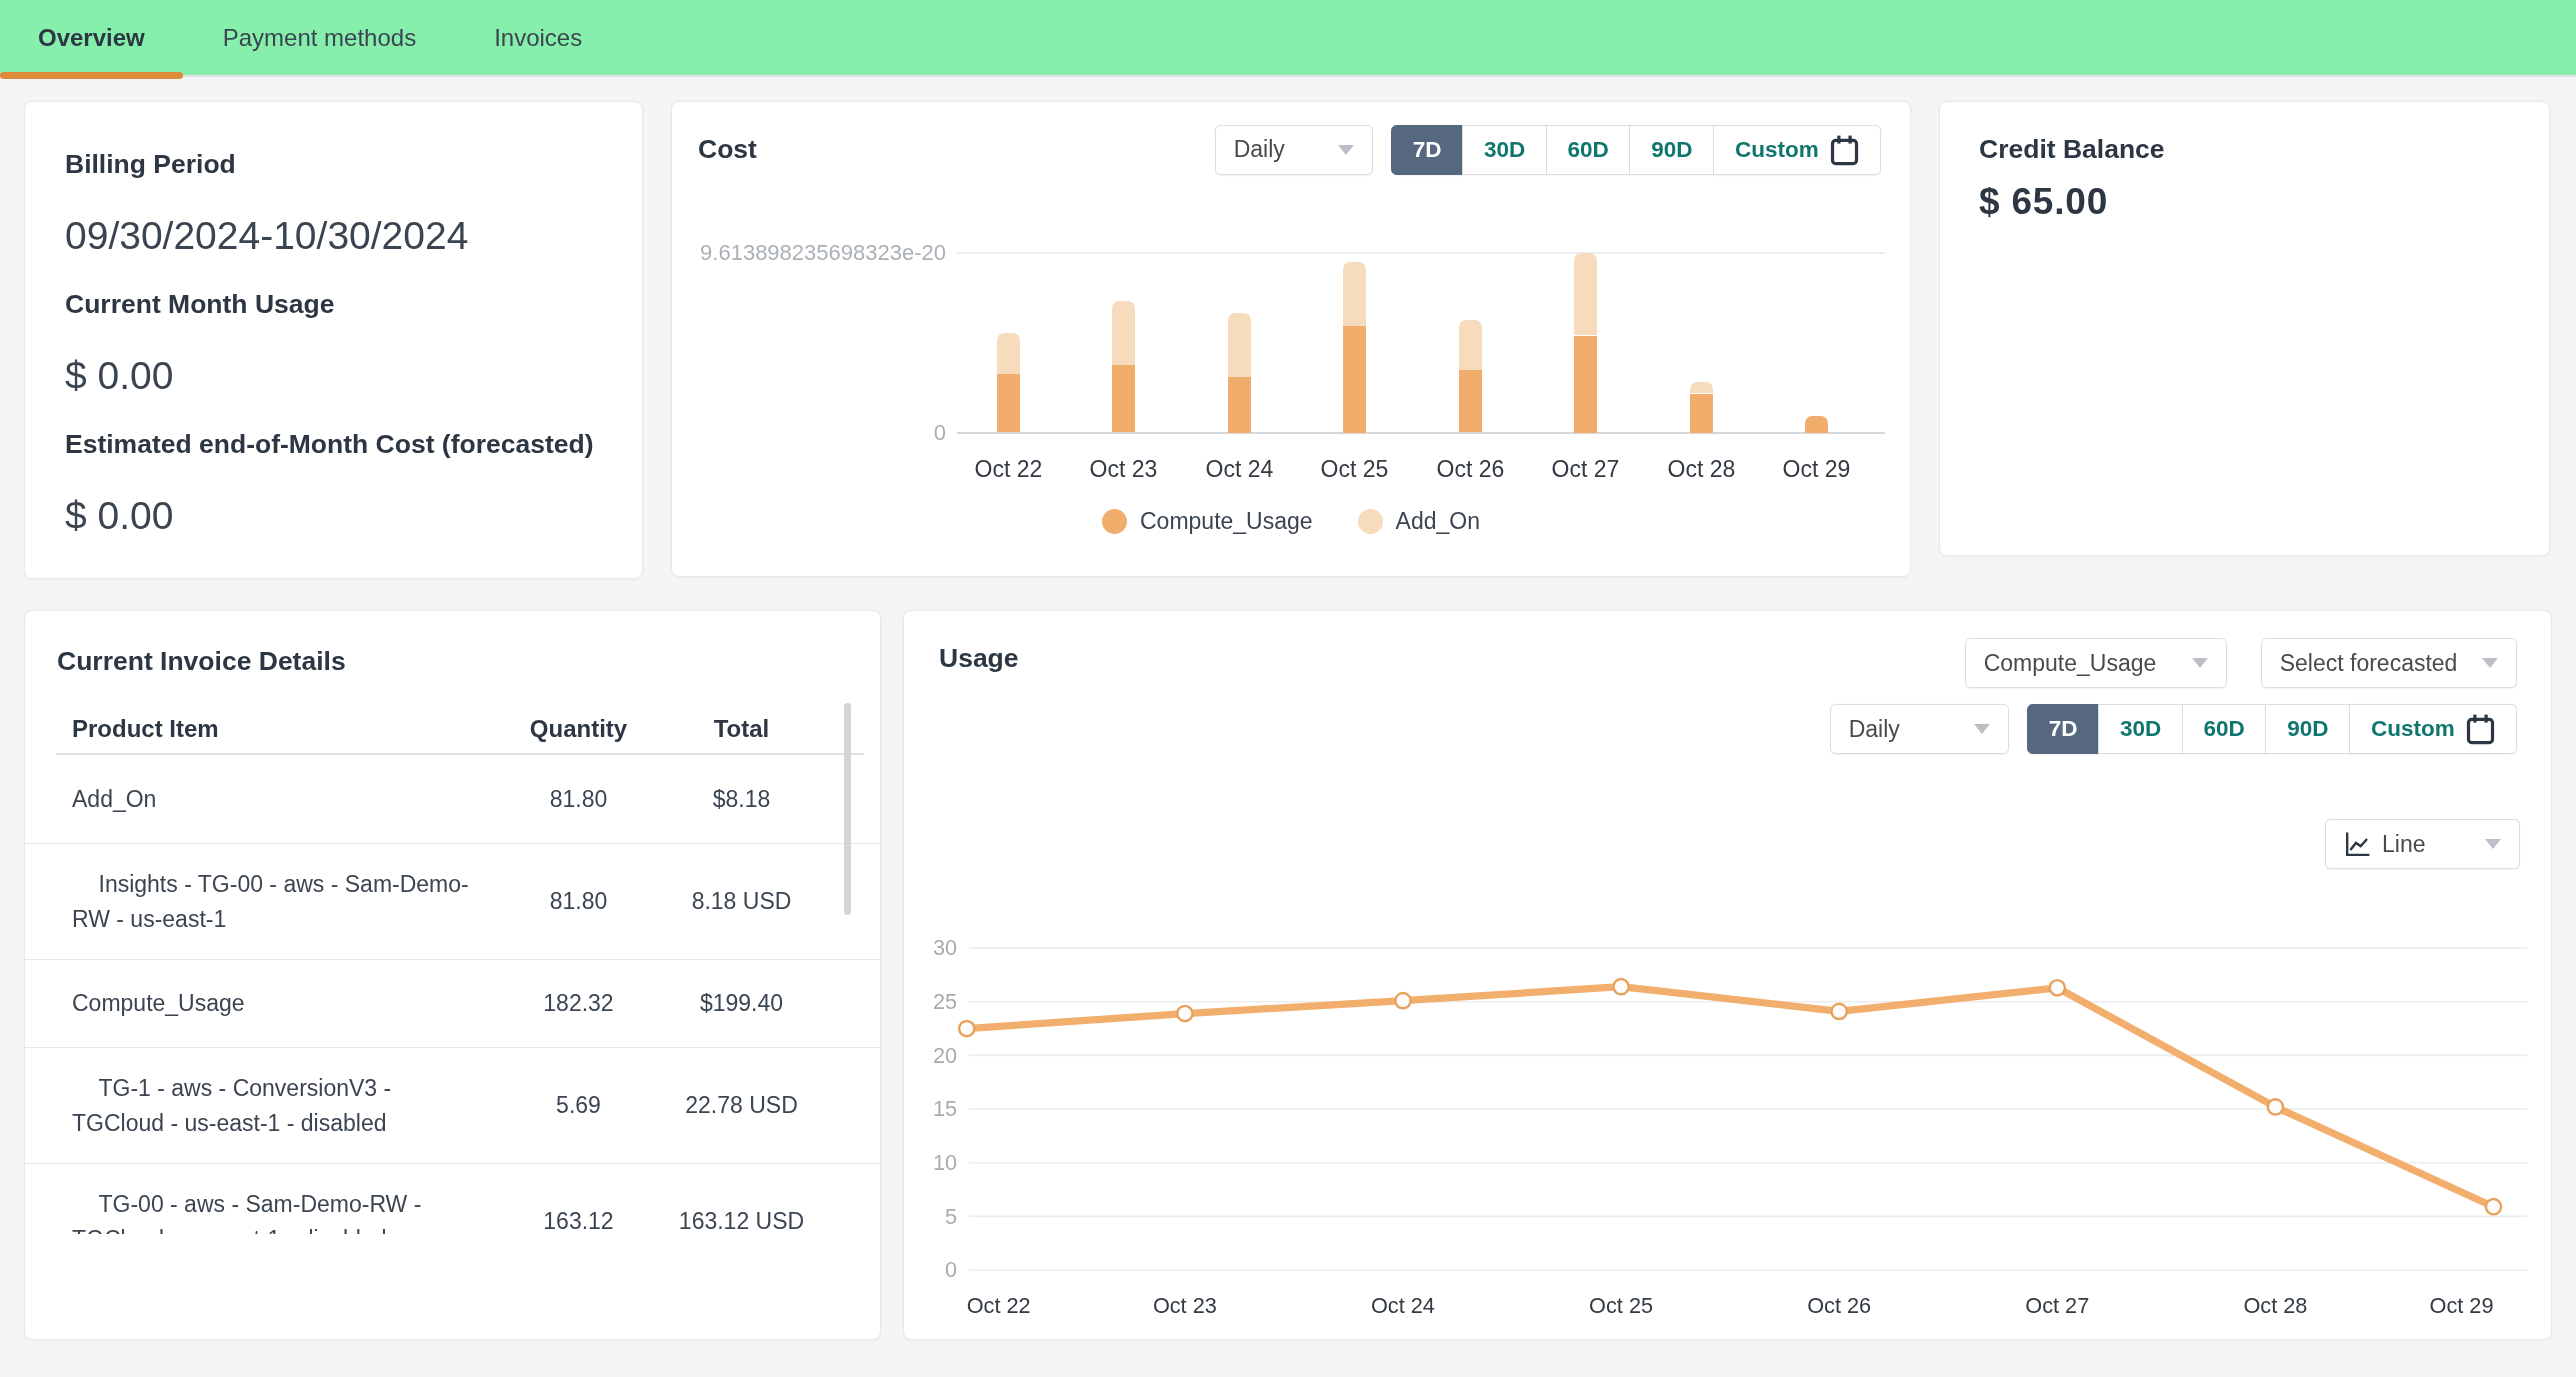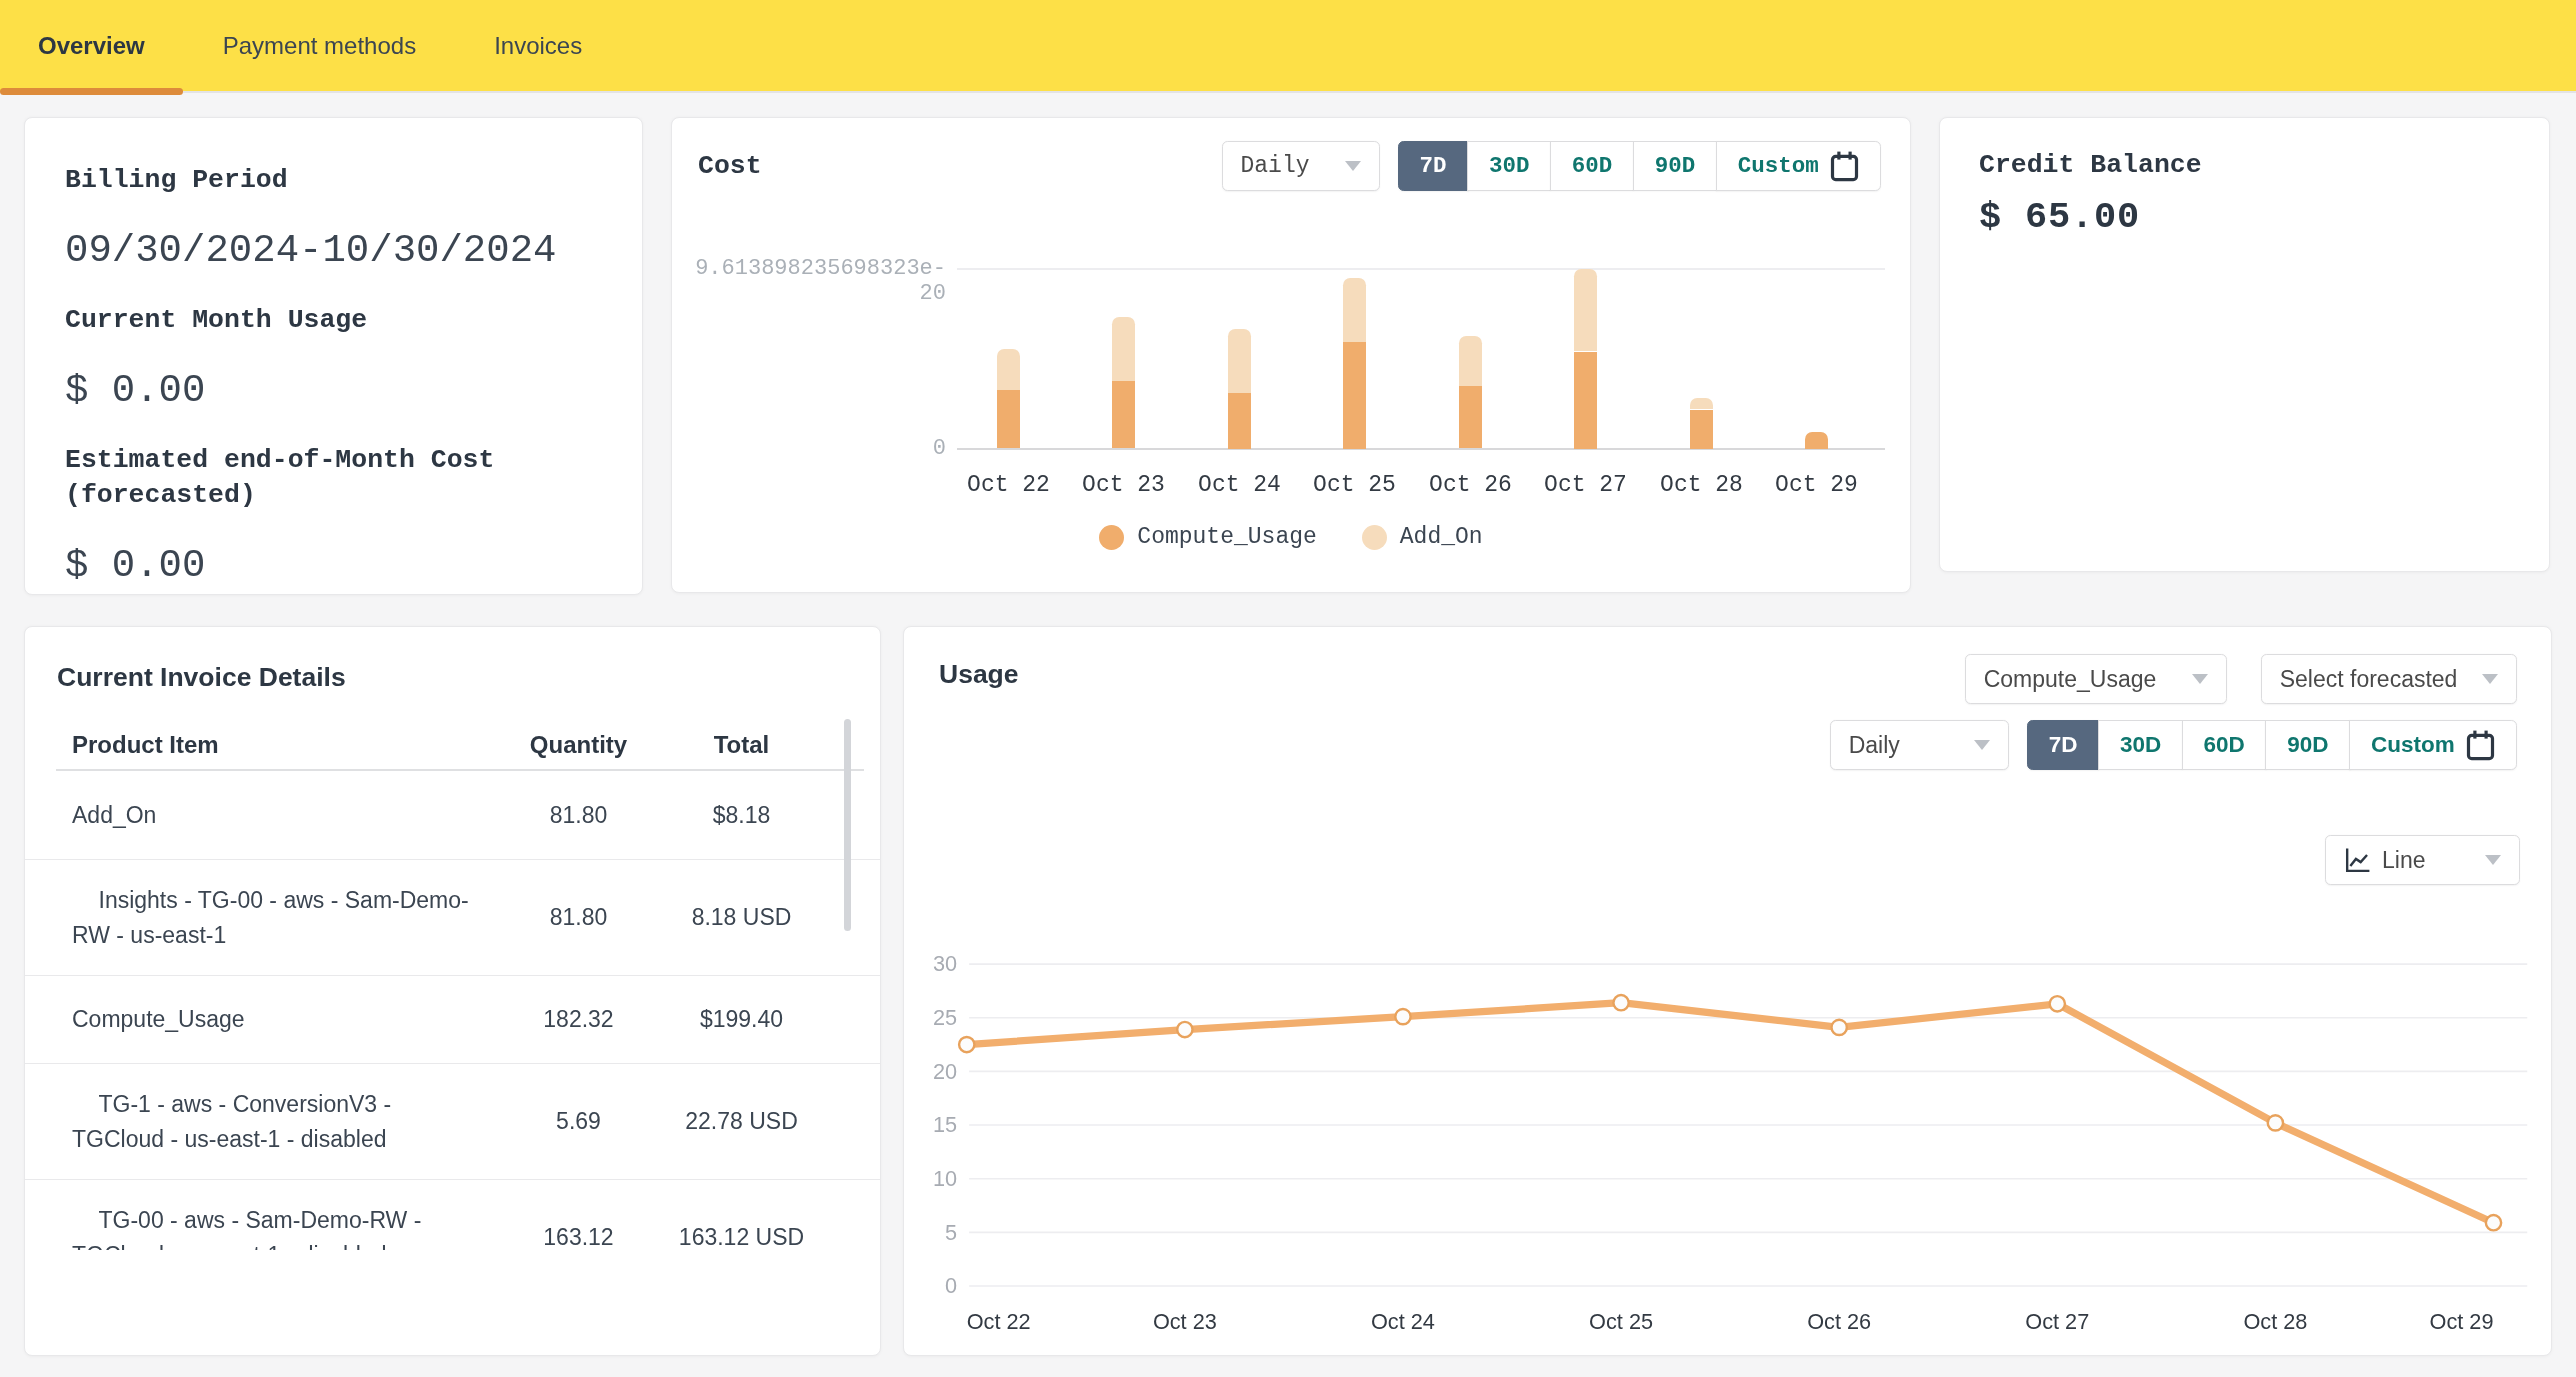--- a/index.html
+++ b/index.html
@@ -3,33 +3,33 @@
 <meta charset="utf-8">
 <style>
   * { box-sizing: border-box; margin: 0; padding: 0; }
   html,body { width:2576px; height:1377px; }
   body {
     font-family: "Liberation Sans", "DejaVu Sans", sans-serif;
     background:#f5f5f6; color:#3b4551; overflow:hidden;
   }
   
   .tabbar {
-    position:relative; height:93px; background:#fde047;
+    position:relative; height:77px; background:#86efac;
     border-bottom:2.4px solid #e3e3e5; display:flex; align-items:center;
     padding-left:38px;
   }
   .tab { font-size:24px; color:#3b4551; margin-right:78px; cursor:pointer; position:relative; height:100%; display:flex; align-items:center; }
   .tab.active { color:#2d3743; font-weight:bold; }
   .tab-underline {
     position:absolute; left:0; bottom:-4px; height:7.2px; width:183px;
     background:#dd8b3b; border-radius:4px;
   }
   
   .content { padding:24px 24px 0 24px; }
-  .row1 { display:grid; grid-template-columns:619px 1240px 611px; gap:28px; align-items:start;font-family:Liberation Mono, monospace; }
+  .row1 { display:grid; grid-template-columns:619px 1240px 611px; gap:28px; align-items:start; }
   .row2 { display:grid; grid-template-columns:857px 1649px; gap:22px; margin-top:31px; align-items:start; }
   .card {
     background:#ffffff; border:1.6px solid #e8e8ea; border-radius:8px;
     box-shadow:0 0.8px 3.2px rgba(0,0,0,0.04); position:relative;
   }
   
   .billing { height:478px; padding:45px 32px 0 40px; }
   .b-label { font-size:26.5px; font-weight:bold; color:#2d3743; line-height:35px; margin-bottom:34px; }
   .b-value { font-size:39px; color:#3b4551; line-height:39px; margin-bottom:32px; }
   

